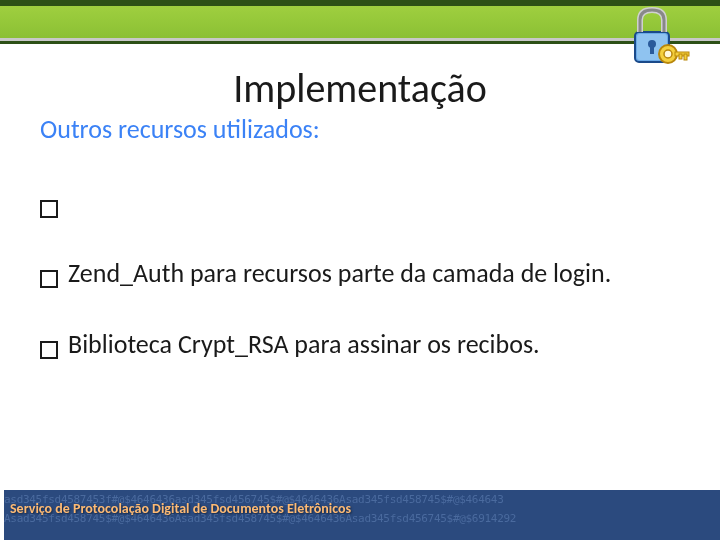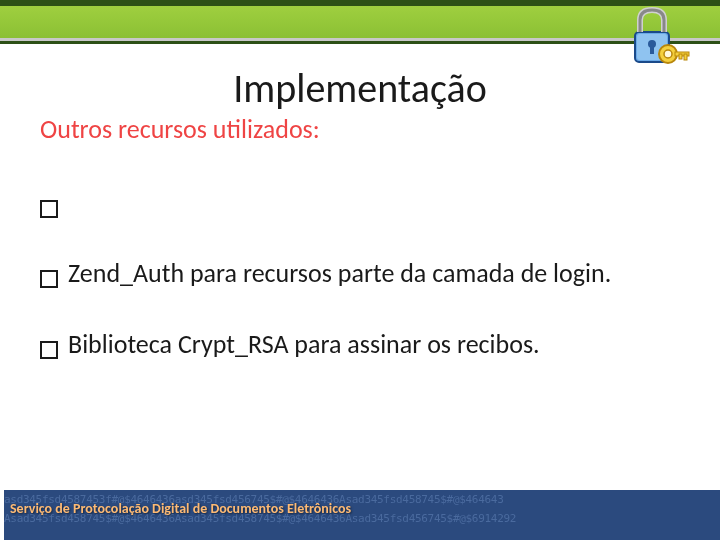--- a/index.html
+++ b/index.html
@@ -39,21 +39,21 @@
       font-size: 40px;
       font-weight: 400;
       color: #1a1a1a;
       margin-top: 20px;
     }
     .content {
       padding: 0 40px;
     }
     .subtitle {
       font-size: 26px;
-      color: #ef4444;
+      color: #3b82f6;
       margin-bottom: 40px;
       font-weight: 400;
     }
     .bullet-item {
       display: flex;
       align-items: flex-start;
       margin-bottom: 28px;
       font-size: 26px;
       color: #1a1a1a;
       line-height: 1.4;

